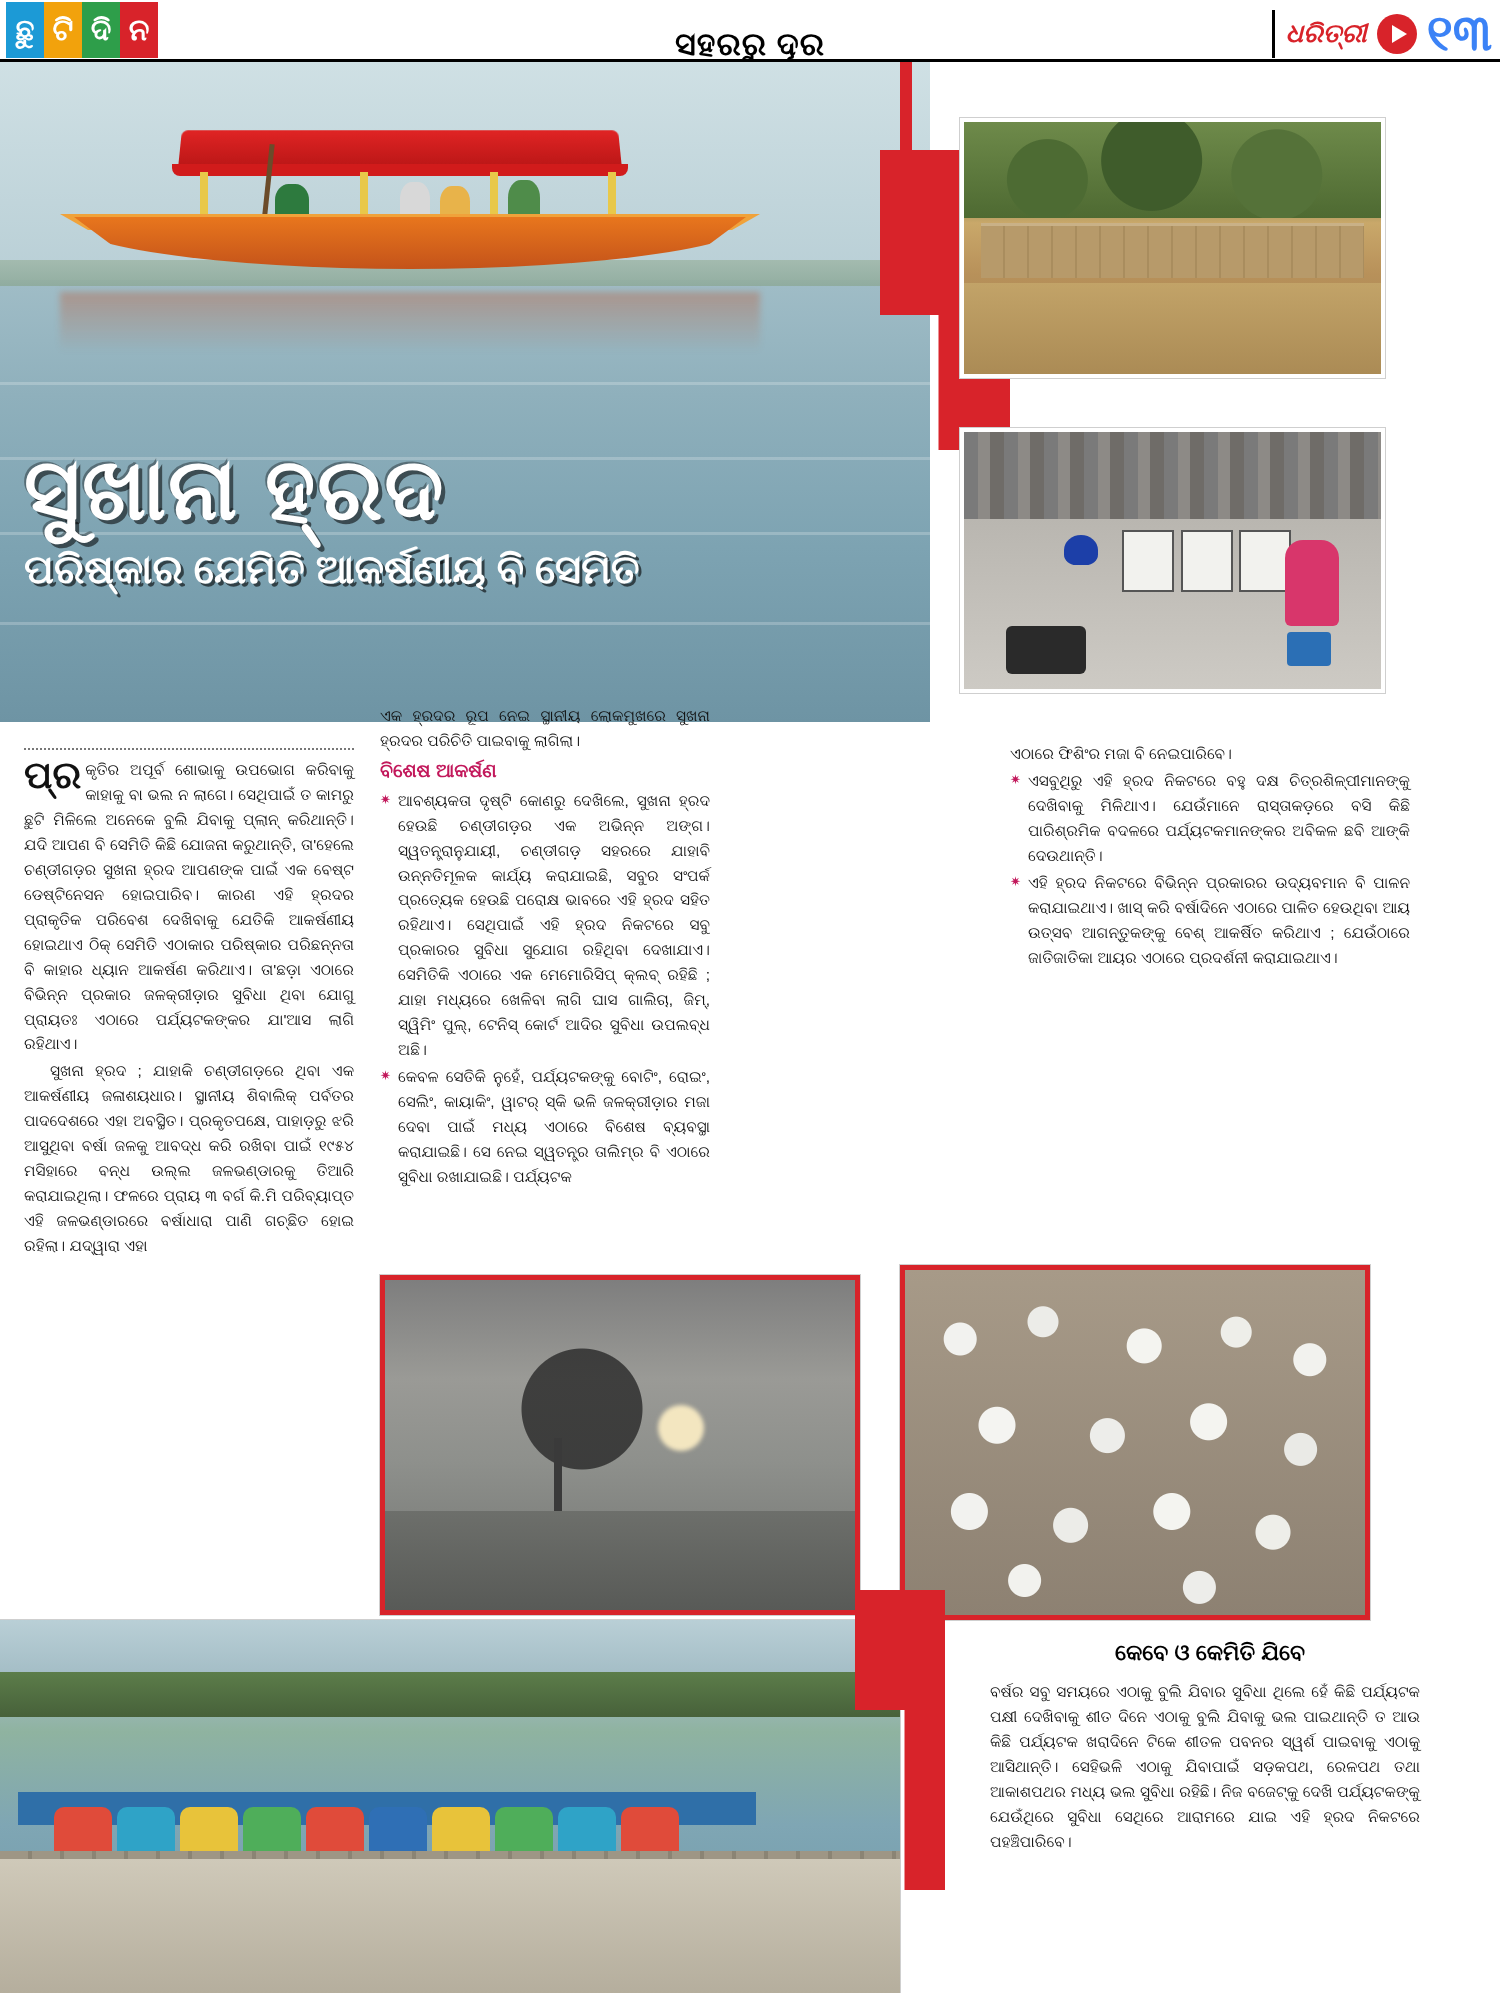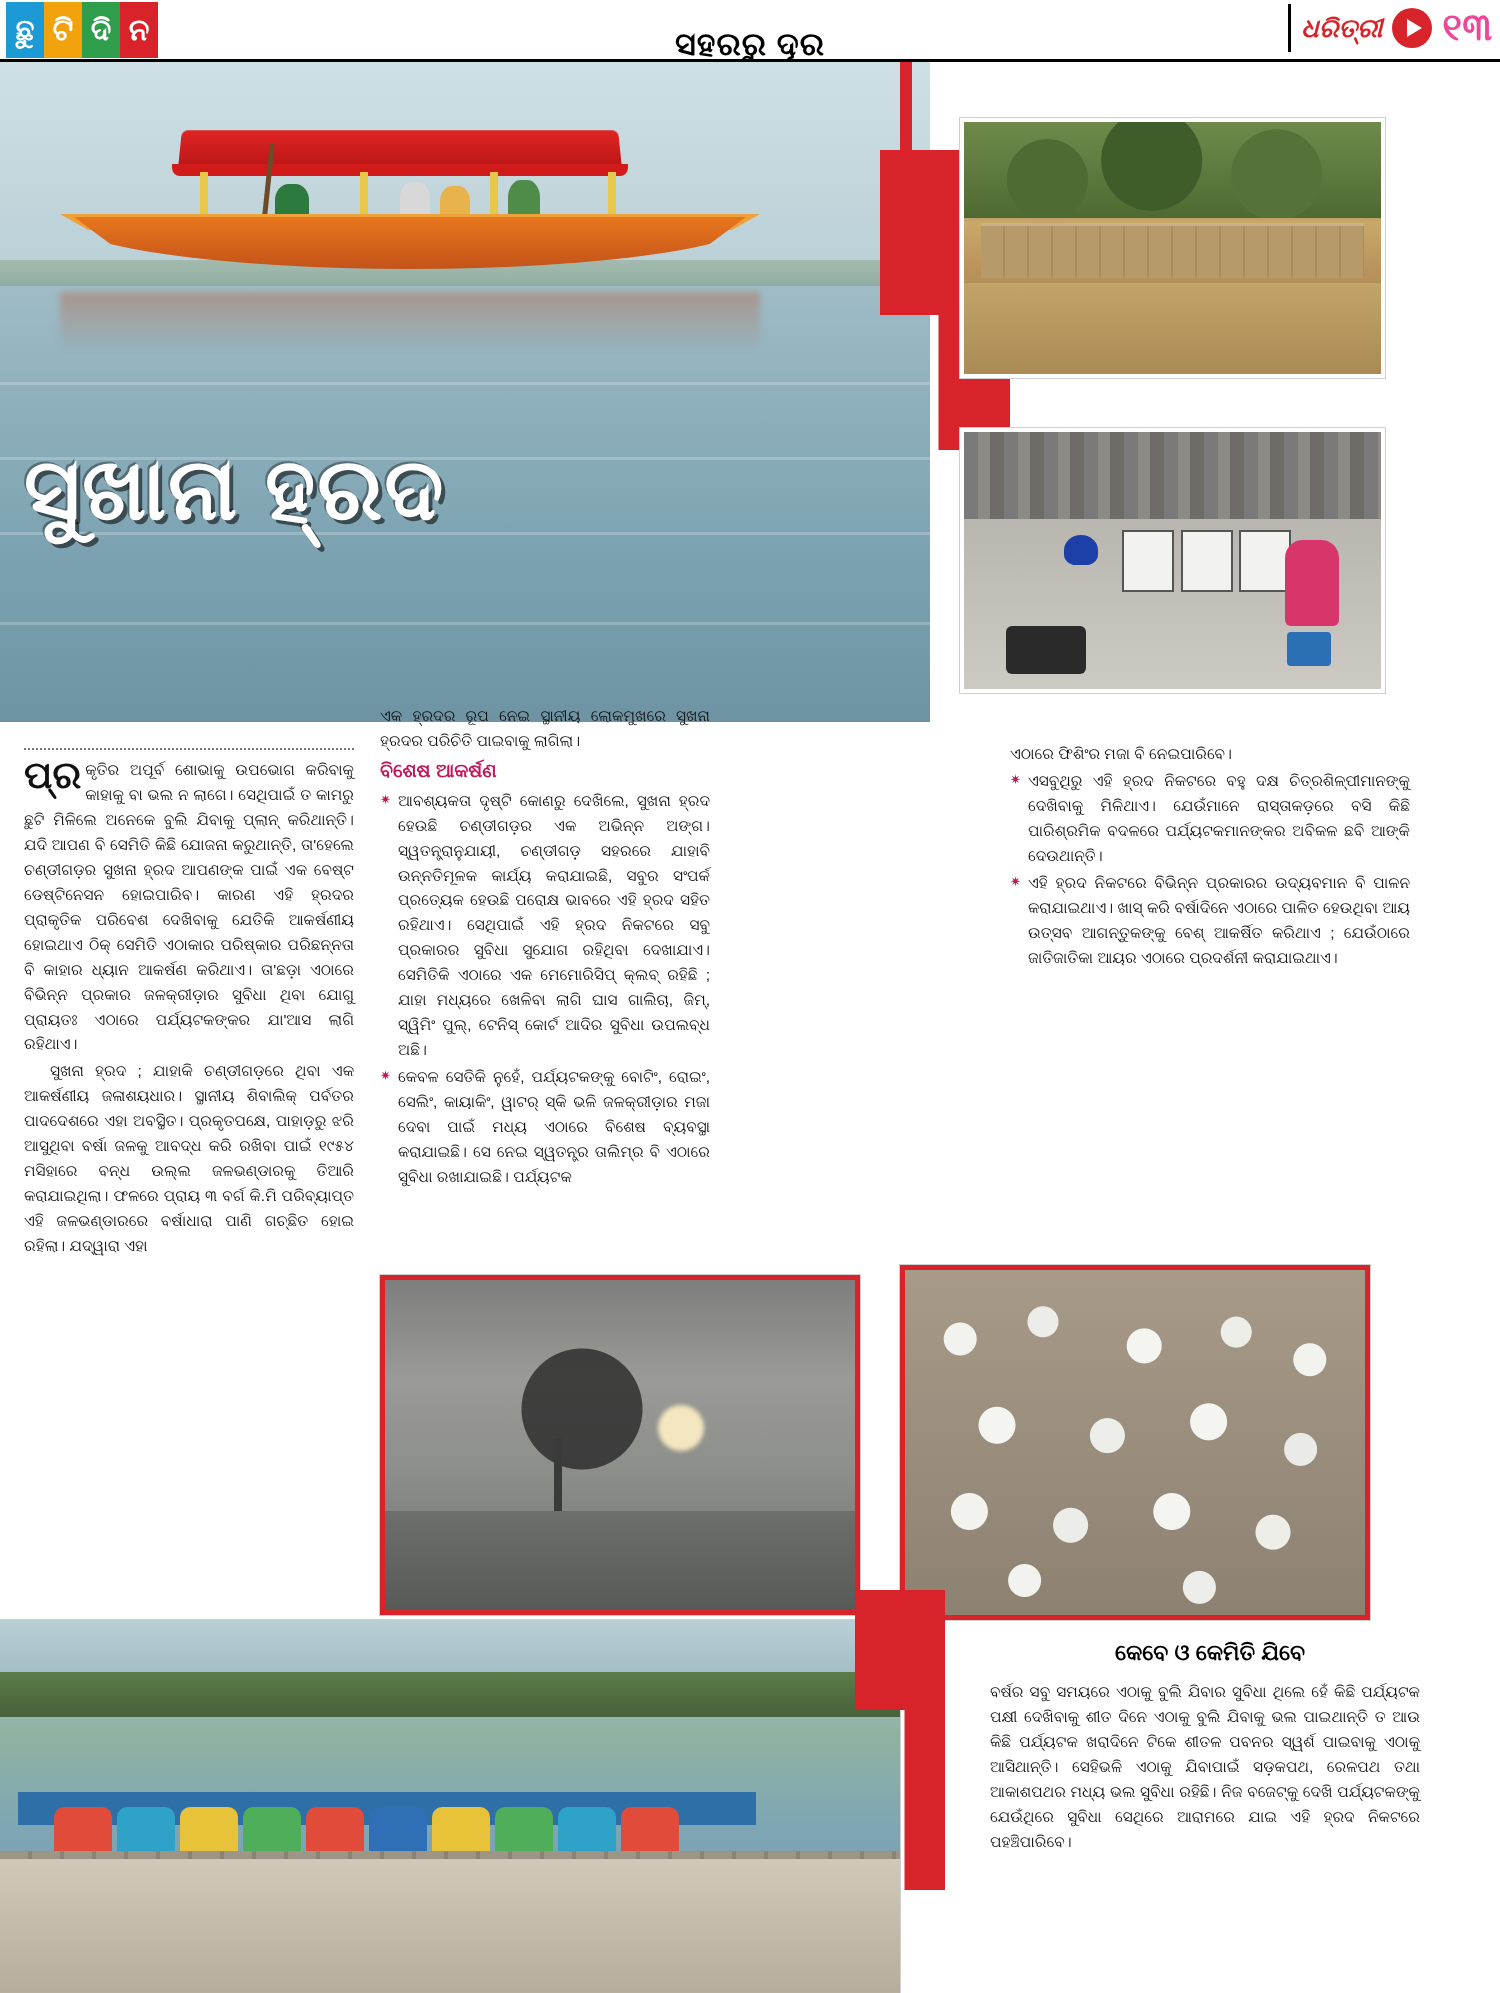--- a/index.html
+++ b/index.html
@@ -71,21 +71,21 @@
   }
   .brand-play::after {
     content: "";
     position: absolute;
     left: 15px; top: 11px;
     border-left: 15px solid #fff;
     border-top: 9px solid transparent;
     border-bottom: 9px solid transparent;
   }
   .page-num {
-    font-size: 38px; font-weight: bold; color: #ec4899;
+    font-size: 50px; font-weight: bold; color: #3b82f6;
   }
 
   
   .hero {
     position: absolute;
     left: 0; top: 62px;
     width: 930px; height: 660px;
     overflow: hidden;
     background: linear-gradient(#bcd2d8 0%, #a9c3cc 35%, #93b2bd 60%, #7fa3b0 100%);
   }
@@ -410,20 +410,21 @@
     <div class="person pr3"></div>
     <div class="person pr4"></div>
     <div class="pole"></div>
     <div class="hull2"></div>
     <div class="hull"></div>
   </div>
   <div class="reflect"></div>
 
   <div class="headline-wrap">
     <div class="headline">ସୁଖାନା ହ୍ରଦ</div>
+    <div class="subhead">ପରିଷ୍କାର ଯେମିତି ଆକର୍ଷଣୀୟ ବି ସେମିତି</div>
   </div>
 </div>
 
 <div class="red-bar-top"></div>
 <div class="red-swoosh-1"></div>
 
 <div class="photo ph-ghat">
   <div class="trees"></div>
   <div class="wall"></div>
   <div class="water"></div>

